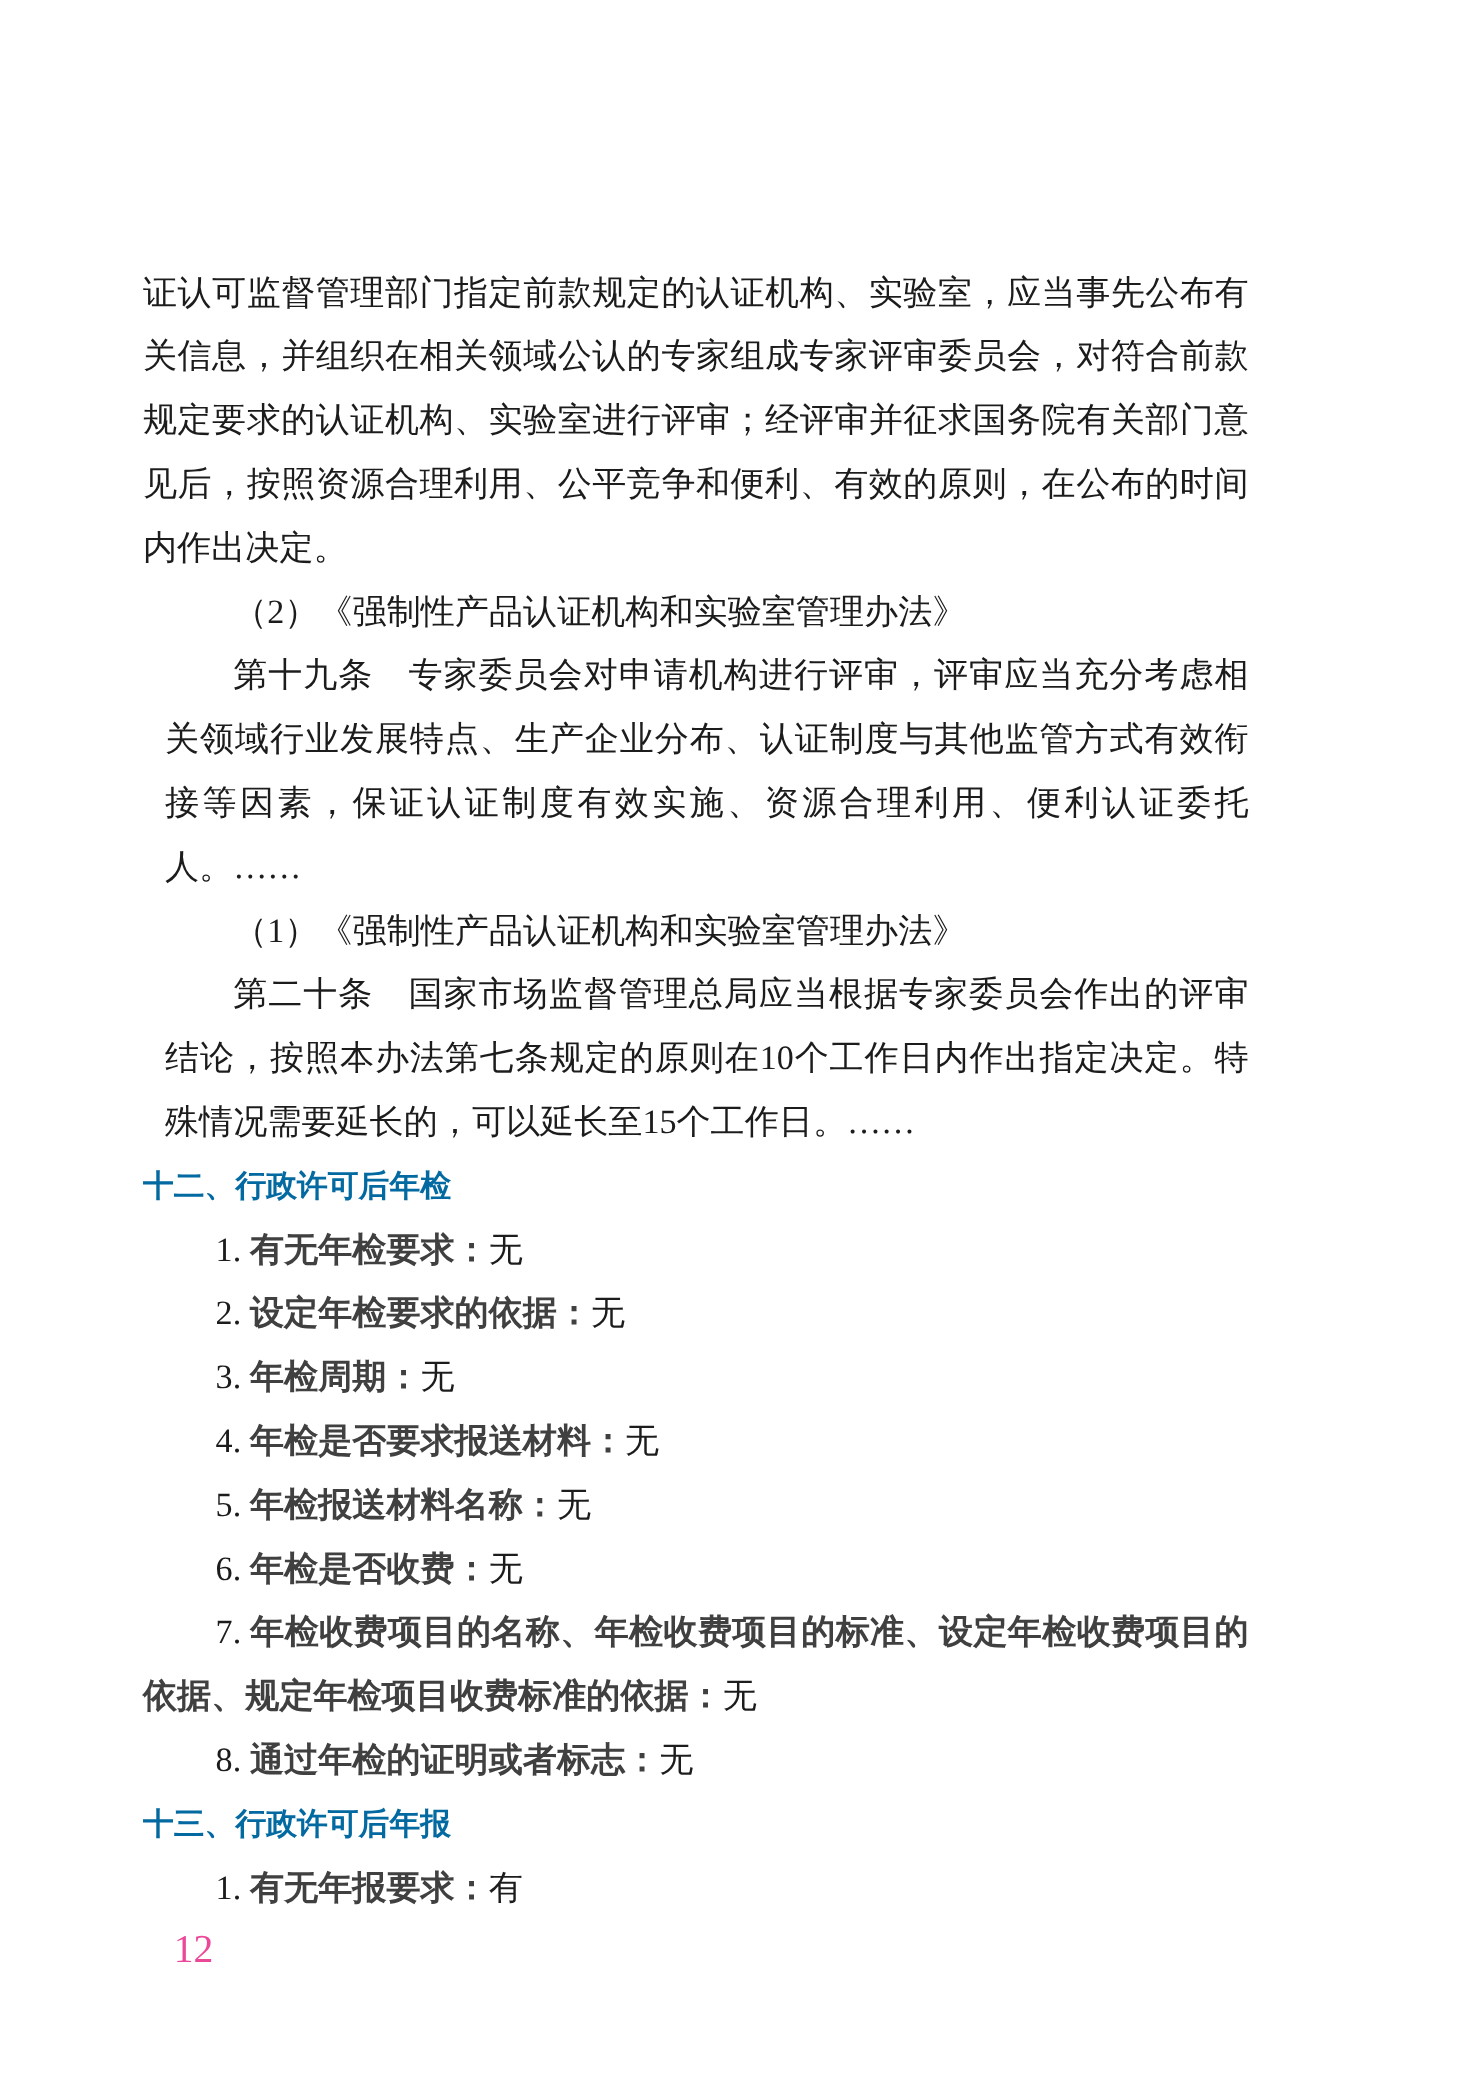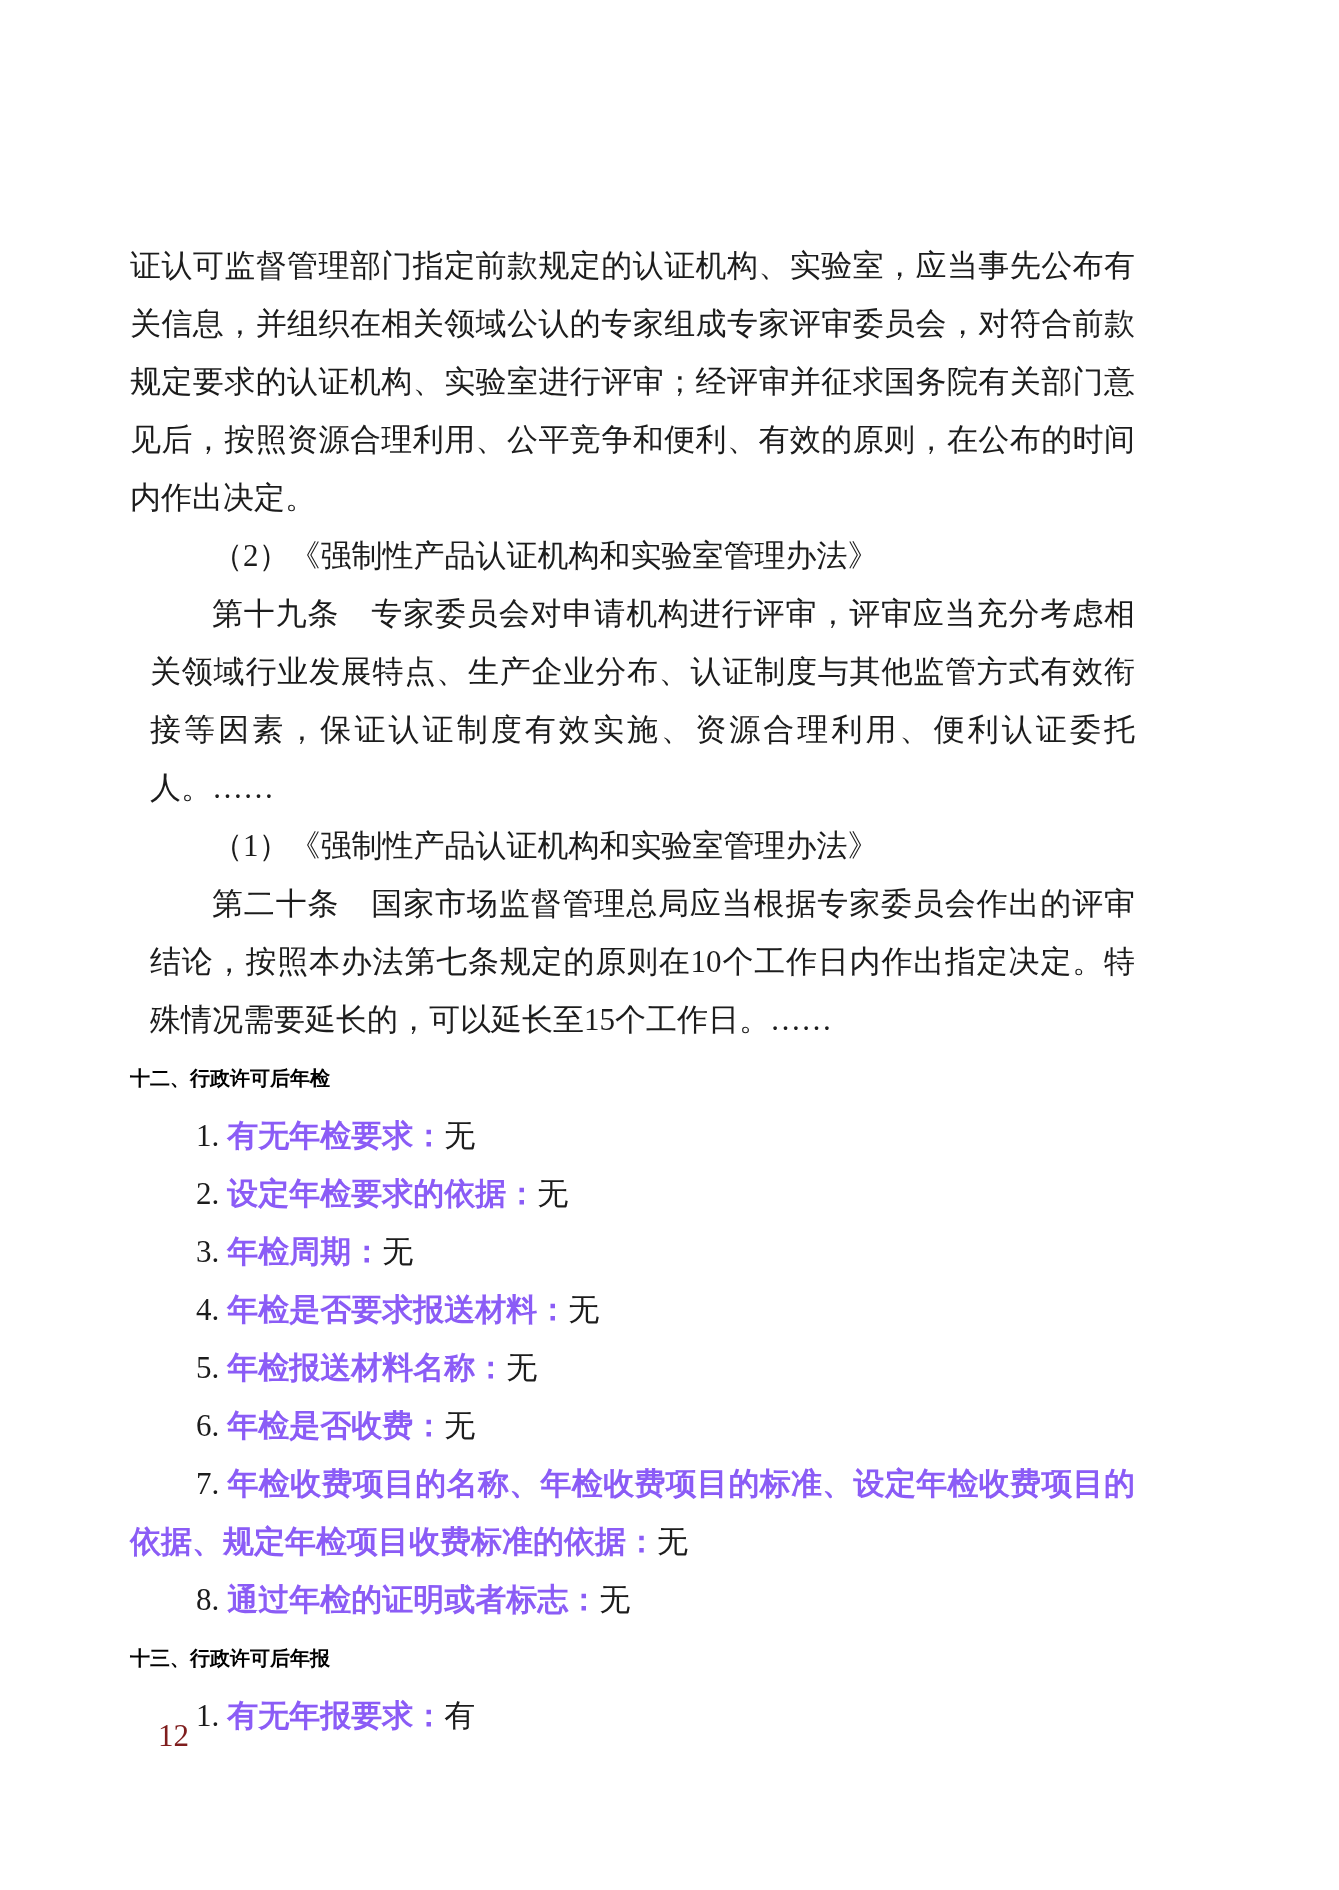--- a/index.html
+++ b/index.html
@@ -31,46 +31,46 @@
   }
   .indent2 {
     text-indent: 62px;
     margin-left: 20px;
   }
   .item {
     text-indent: 66px;
   }
   .heading {
     margin: 0;
-    font-size: 20px;
+    font-size: 28px;
     line-height: 58px;
     font-family: "Liberation Sans", "DejaVu Sans", sans-serif;
     font-weight: 700;
-    color: #000000;
+    color: #0369a1;
   }
   .num {
     margin-right: 8px;
   }
   .label {
     font-family: Liberation Serif, serif;
     font-weight: 700;
-    color: #8b5cf6;
+    color: #404040;
   }
   .value {
     font-family: "Liberation Serif", "DejaVu Serif", serif;
     font-weight: 400;
     color: #1c1c1c;
   }
   .page-number {
     position: absolute;
     left: 158px;
-    top: 1716px;
-    font-size: 31px;
+    top: 1752px;
+    font-size: 36px;
     line-height: 40px;
-    color: #7f1d1d;
+    color: #ec4899;
   }
 </style>
 </head>
 <body>
 
 <div class="page-content">
 
   <p class="para">证认可监督管理部门指定前款规定的认证机构、实验室，应当事先公布有关信息，并组织在相关领域公认的专家组成专家评审委员会，对符合前款规定要求的认证机构、实验室进行评审；经评审并征求国务院有关部门意见后，按照资源合理利用、公平竞争和便利、有效的原则，在公布的时间内作出决定。</p>
 
   <p class="para indent2">（2）《强制性产品认证机构和实验室管理办法》</p>

